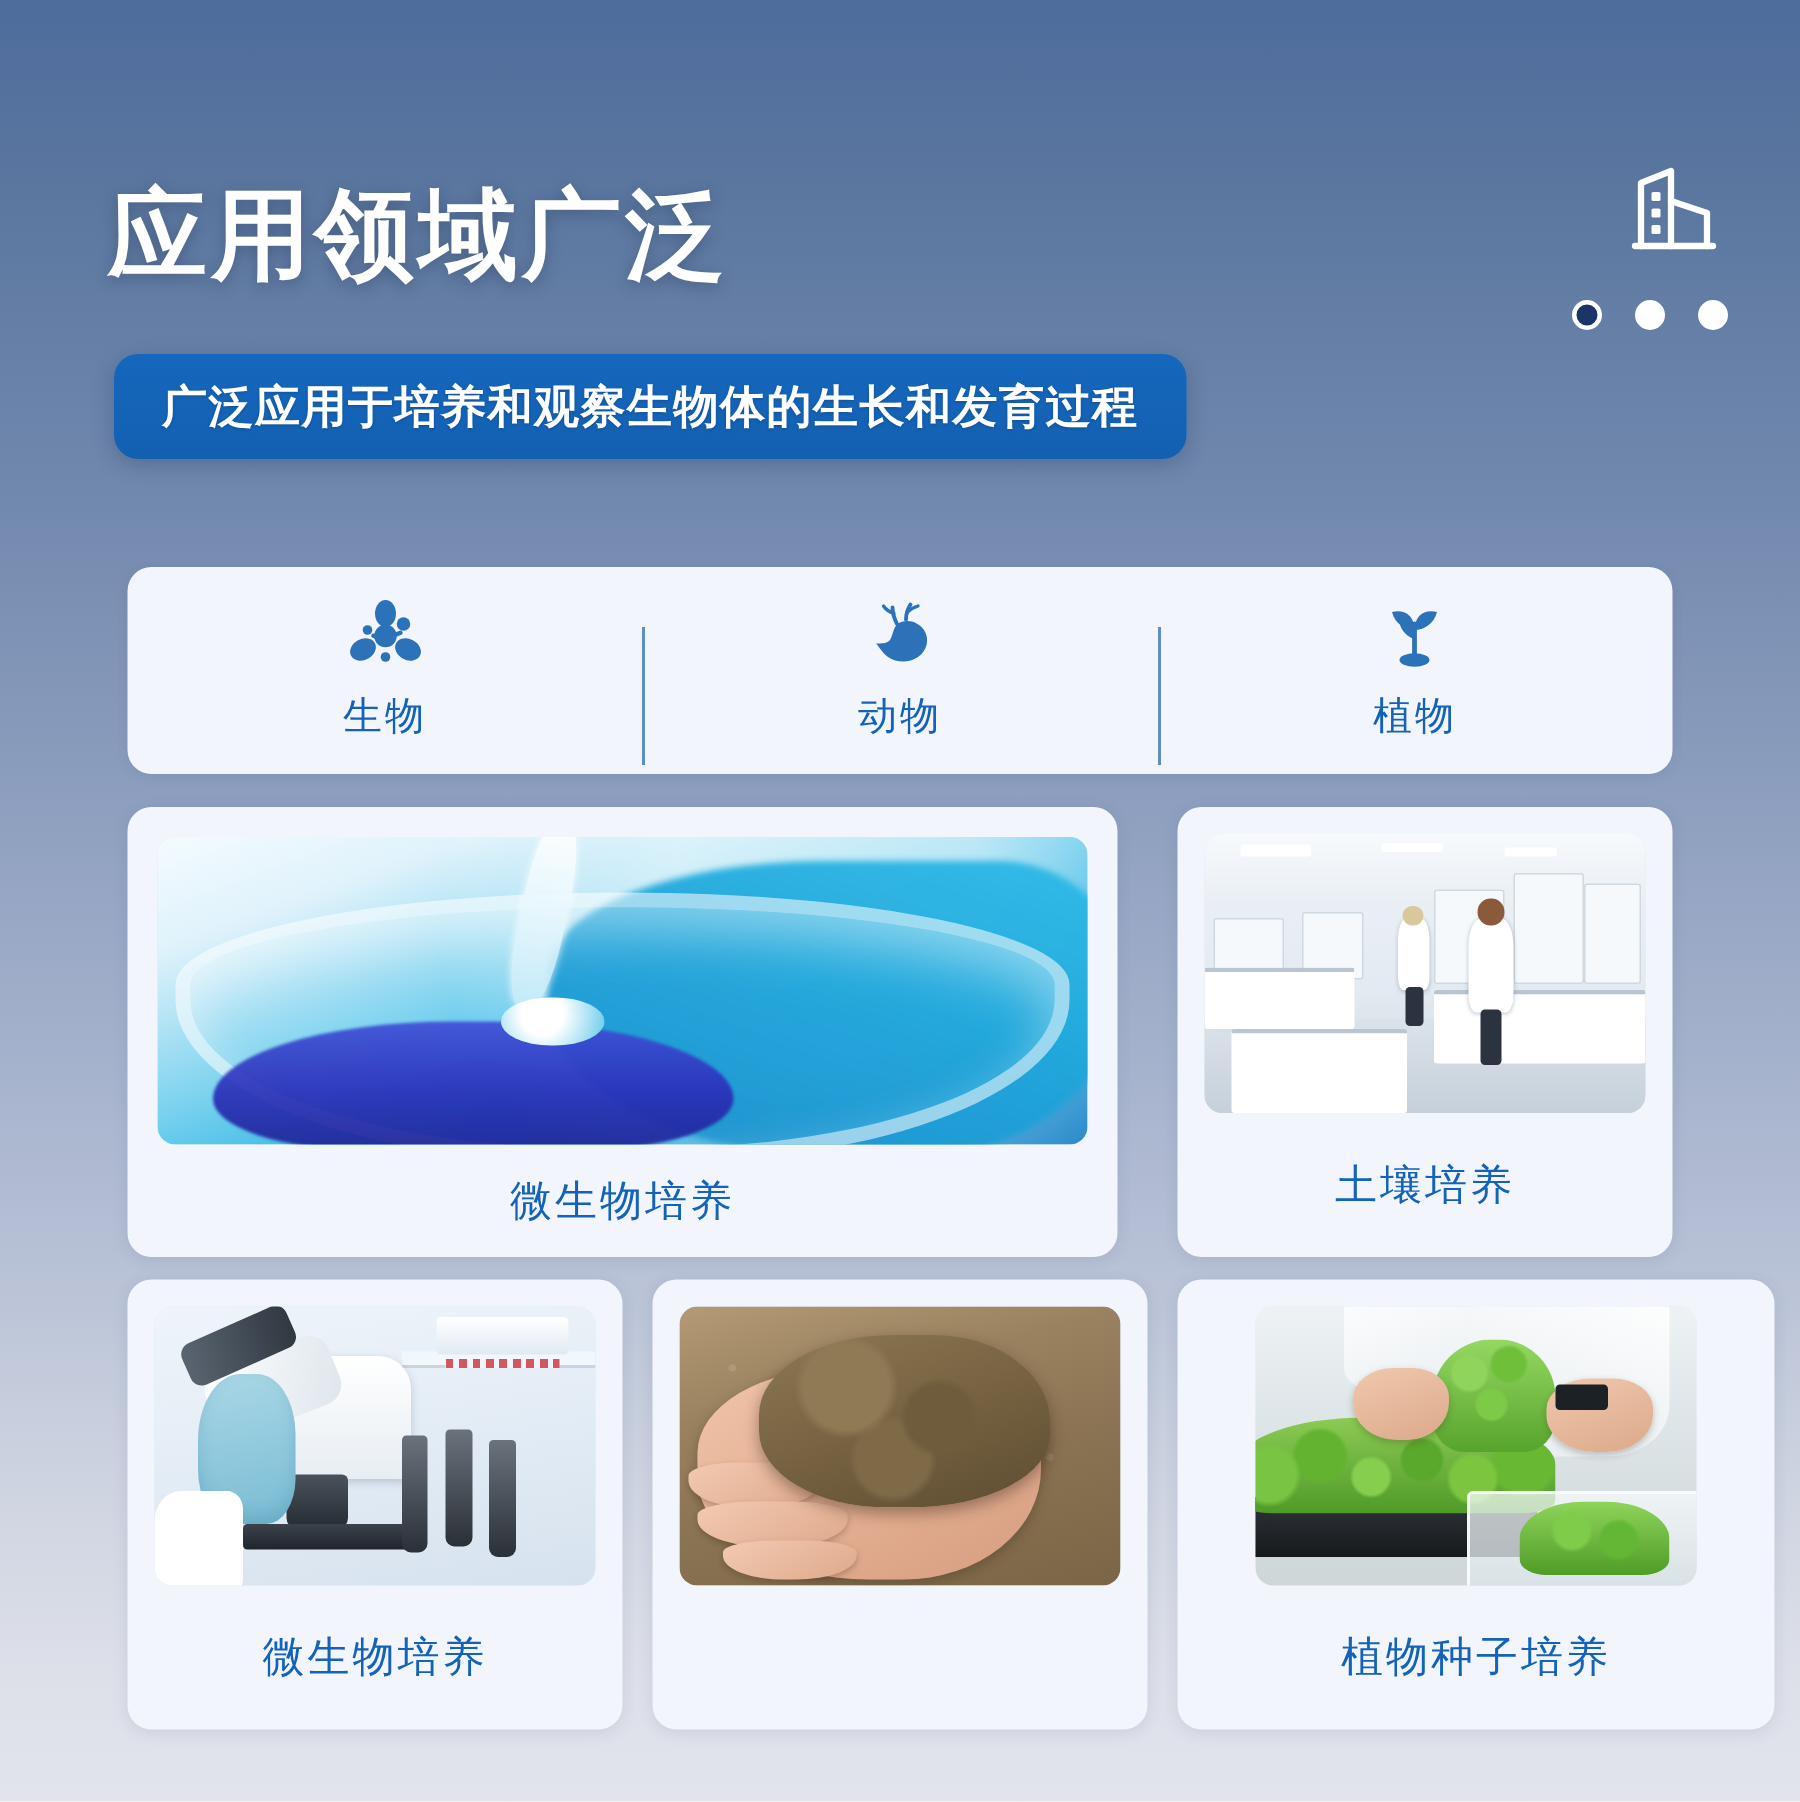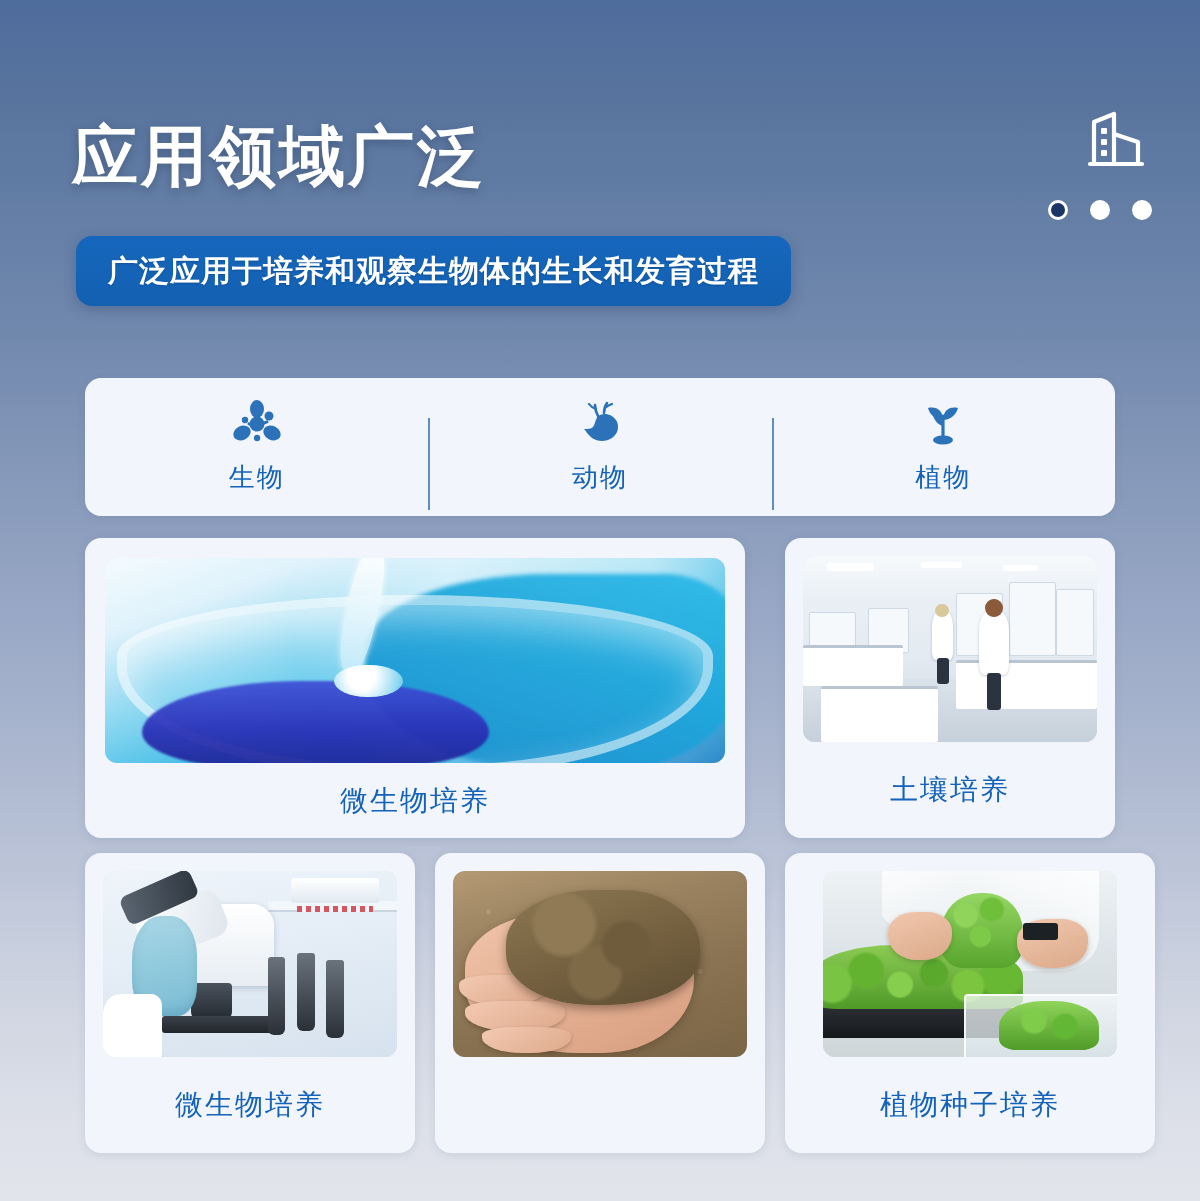--- a/index.html
+++ b/index.html
@@ -102,21 +102,21 @@
   }
 
   
   #card-micro   { left:85px;  top:538px; width:660px; height:300px; }
   #card-micro .thumb   { margin:20px 0 0 0; width:620px; height:205px; }
   #card-cell    { left:785px; top:538px; width:330px; height:300px; }
   #card-cell .thumb    { margin:18px 0 0 0; width:294px; height:186px; }
   
   #card-insect  { left:85px;  top:853px; width:330px; height:300px; }
   #card-soil    { left:435px; top:853px; width:330px; height:300px; }
-  #card-seed    { left:785px; top:853px; width:370px; height:300px; }
+  #card-seed    { left:785px; top:853px; width:398px; height:300px; }
   #card-insect .thumb, #card-soil .thumb, #card-seed .thumb {
     margin:18px 0 0 0; width:294px; height:186px;
   }
 
   
   .ph { position:absolute; inset:0; }
 
   
   .petri {
     background:

